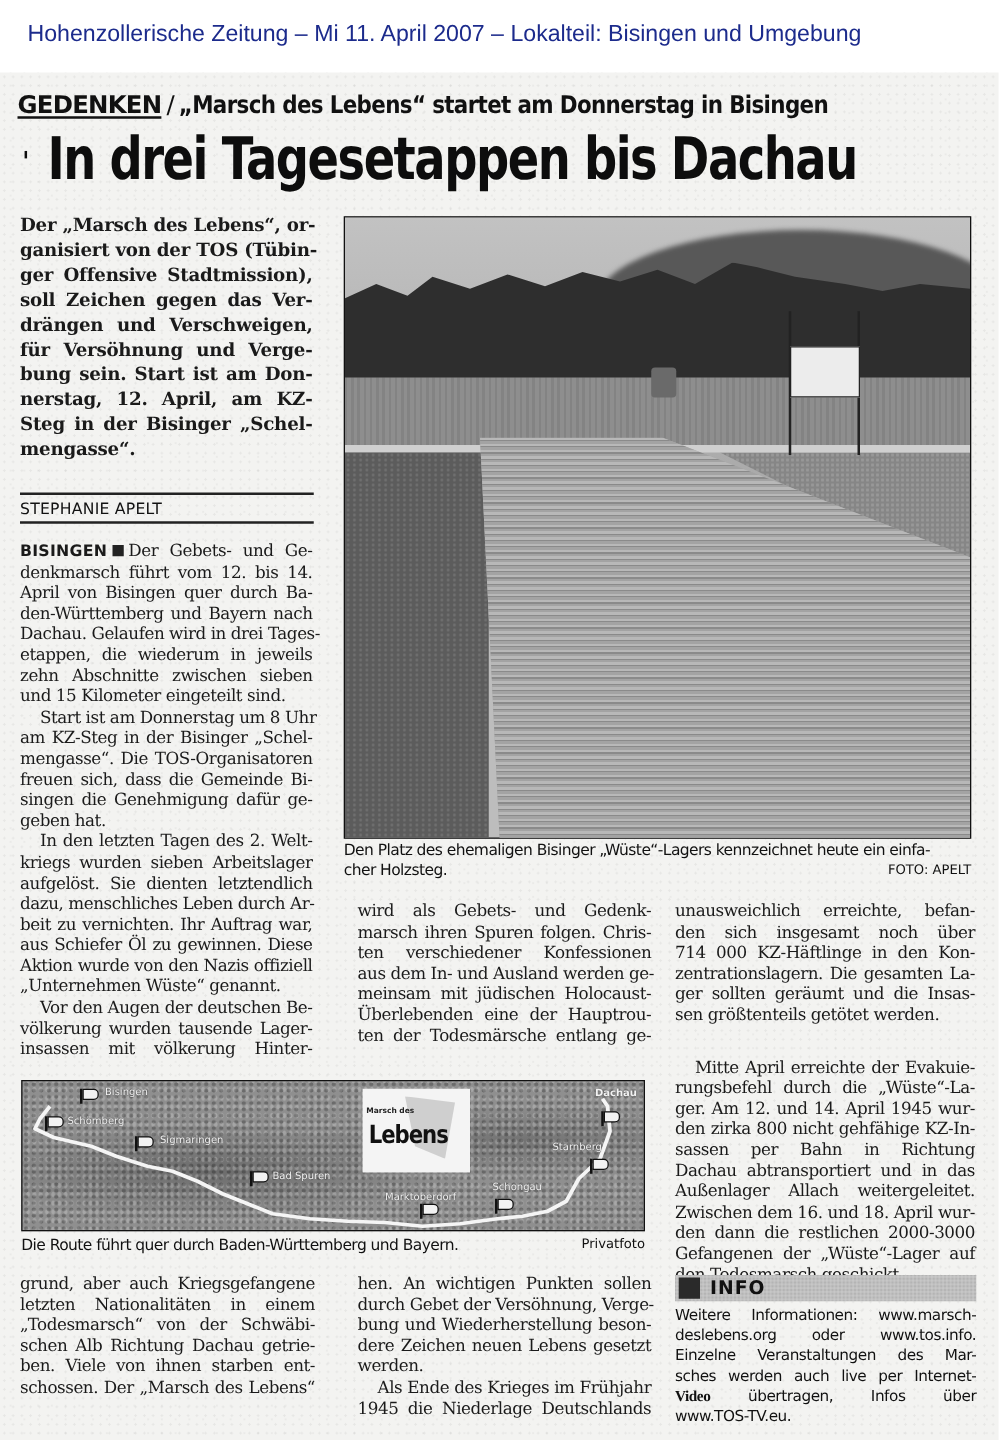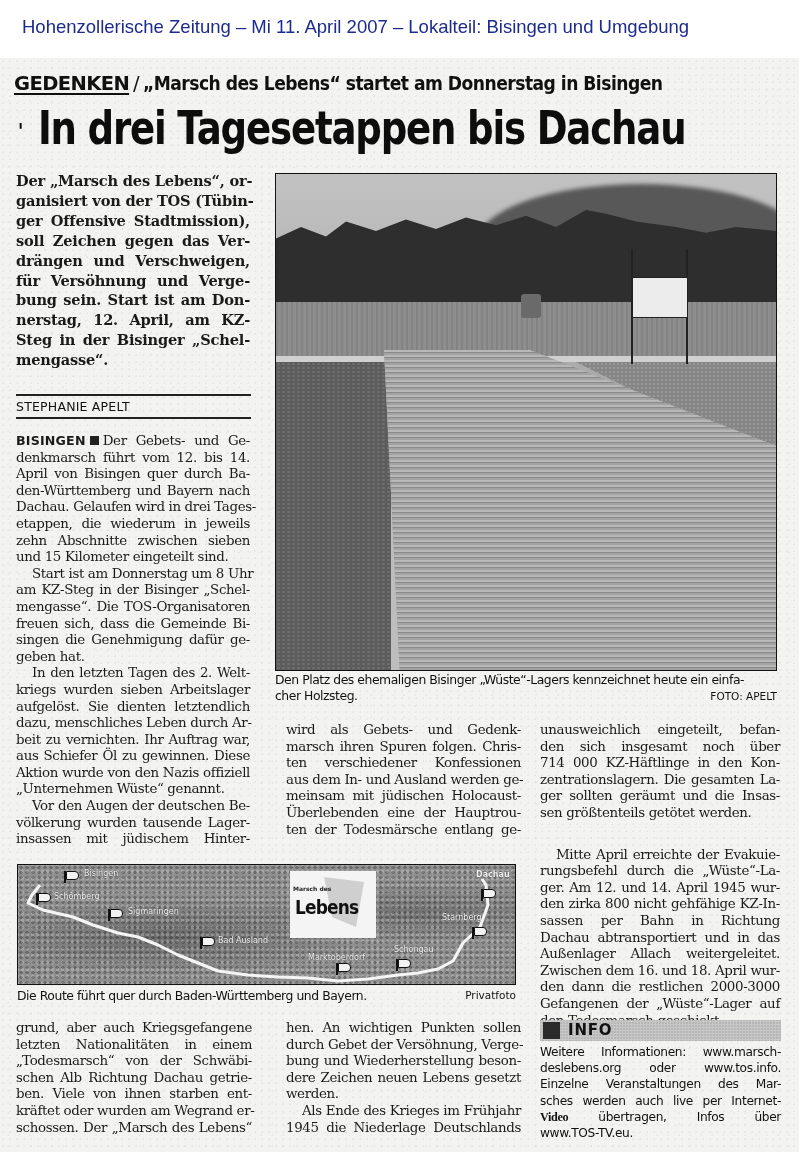--- a/index.html
+++ b/index.html
@@ -196,21 +196,21 @@
       <span class="line" style="text-indent: 16px;">In den letzten Tagen des 2. Welt-</span>
       <span class="line">kriegs wurden sieben Arbeitslager</span>
       <span class="line">aufgelöst. Sie dienten letztendlich</span>
       <span class="line">dazu, menschliches Leben durch Ar-</span>
       <span class="line">beit zu vernichten. Ihr Auftrag war,</span>
       <span class="line">aus Schiefer Öl zu gewinnen. Diese</span>
       <span class="line">Aktion wurde von den Nazis offiziell</span>
       <span class="line last">„Unternehmen Wüste“ genannt.</span>
       <span class="line" style="text-indent: 16px;">Vor den Augen der deutschen Be-</span>
       <span class="line">völkerung wurden tausende Lager-</span>
-      <span class="line">insassen mit jüdischem Hinter-</span>
+      <span class="line">insassen mit völkerung Hinter-</span>
     </div>
 
   <div class="photo">
     <div class="sky"></div>
     <div class="hill"></div>
     <div class="trees"></div>
     <div class="field"></div>
     <div class="path"></div>
     <div class="grass-left"></div>
     <div class="grass-right"></div>
@@ -230,21 +230,21 @@
   <div class="col bodytext body2" id="col2">
       <span class="line">wird als Gebets- und Gedenk-</span>
       <span class="line">marsch ihren Spuren folgen. Chris-</span>
       <span class="line">ten verschiedener Konfessionen</span>
       <span class="line">aus dem In- und Ausland werden ge-</span>
       <span class="line">meinsam mit jüdischen Holocaust-</span>
       <span class="line">Überlebenden eine der Hauptrou-</span>
       <span class="line">ten der Todesmärsche entlang ge-</span>
     </div>
   <div class="col bodytext body3" id="col3">
-      <span class="line">unausweichlich eingeteilt, befan-</span>
+      <span class="line">unausweichlich erreichte, befan-</span>
       <span class="line">den sich insgesamt noch über</span>
       <span class="line">714 000 KZ-Häftlinge in den Kon-</span>
       <span class="line">zentrationslagern. Die gesamten La-</span>
       <span class="line">ger sollten geräumt und die Insas-</span>
       <span class="line last">sen größtenteils getötet werden.</span>
       <span class="line" style="text-indent: 16px; margin-top: 25px;">Mitte April erreichte der Evakuie-</span>
       <span class="line">rungsbefehl durch die „Wüste“-La-</span>
       <span class="line">ger. Am 12. und 14. April 1945 wur-</span>
       <span class="line">den zirka 800 nicht gehfähige KZ-In-</span>
       <span class="line">sassen per Bahn in Richtung</span>
@@ -265,21 +265,21 @@
       <div class="small">Marsch des</div>
       <div class="big">Lebens</div>
     </div>
     <div class="flag" style="left:46px; top:6px;"></div>
     <div class="place" style="left:66px; top:4px;">Bisingen</div>
     <div class="flag" style="left:18px; top:28px;"></div>
     <div class="place" style="left:36px; top:27px;">Schömberg</div>
     <div class="flag" style="left:90px; top:44px;"></div>
     <div class="place" style="left:110px; top:42px;">Sigmaringen</div>
     <div class="flag" style="left:182px; top:72px;"></div>
-    <div class="place" style="left:200px; top:71px;">Bad Ausland</div>
+    <div class="place" style="left:200px; top:71px;">Bad Spuren</div>
     <div class="flag" style="left:318px; top:98px;"></div>
     <div class="place" style="left:290px; top:88px;">Marktoberdorf</div>
     <div class="flag" style="left:378px; top:94px;"></div>
     <div class="place" style="left:376px; top:80px;">Schongau</div>
     <div class="flag" style="left:454px; top:62px;"></div>
     <div class="place" style="left:424px; top:48px;">Starnberg</div>
     <div class="flag" style="left:463px; top:24px;"></div>
     <div class="place" style="left:458px; top:5px; font-weight:bold;">Dachau</div>
   </div>
 
@@ -287,21 +287,20 @@
     <span>Die Route führt quer durch Baden-Württemberg und Bayern.</span>
     <span class="credit">Privatfoto</span>
   </div>
 
   <div class="col bodytext body4" id="col4">
       <span class="line">grund, aber auch Kriegsgefangene</span>
       <span class="line">letzten Nationalitäten in einem</span>
       <span class="line">„Todesmarsch“ von der Schwäbi-</span>
       <span class="line">schen Alb Richtung Dachau getrie-</span>
       <span class="line">ben. Viele von ihnen starben ent-</span>
-      <span class="line">kräftet oder wurden am Wegrand er-</span>
       <span class="line">schossen. Der „Marsch des Lebens“</span>
     </div>
   <div class="col bodytext body5" id="col5">
       <span class="line">hen. An wichtigen Punkten sollen</span>
       <span class="line">durch Gebet der Versöhnung, Verge-</span>
       <span class="line">bung und Wiederherstellung beson-</span>
       <span class="line">dere Zeichen neuen Lebens gesetzt</span>
       <span class="line last">werden.</span>
       <span class="line" style="text-indent: 16px;">Als Ende des Krieges im Frühjahr</span>
       <span class="line">1945 die Niederlage Deutschlands</span>

